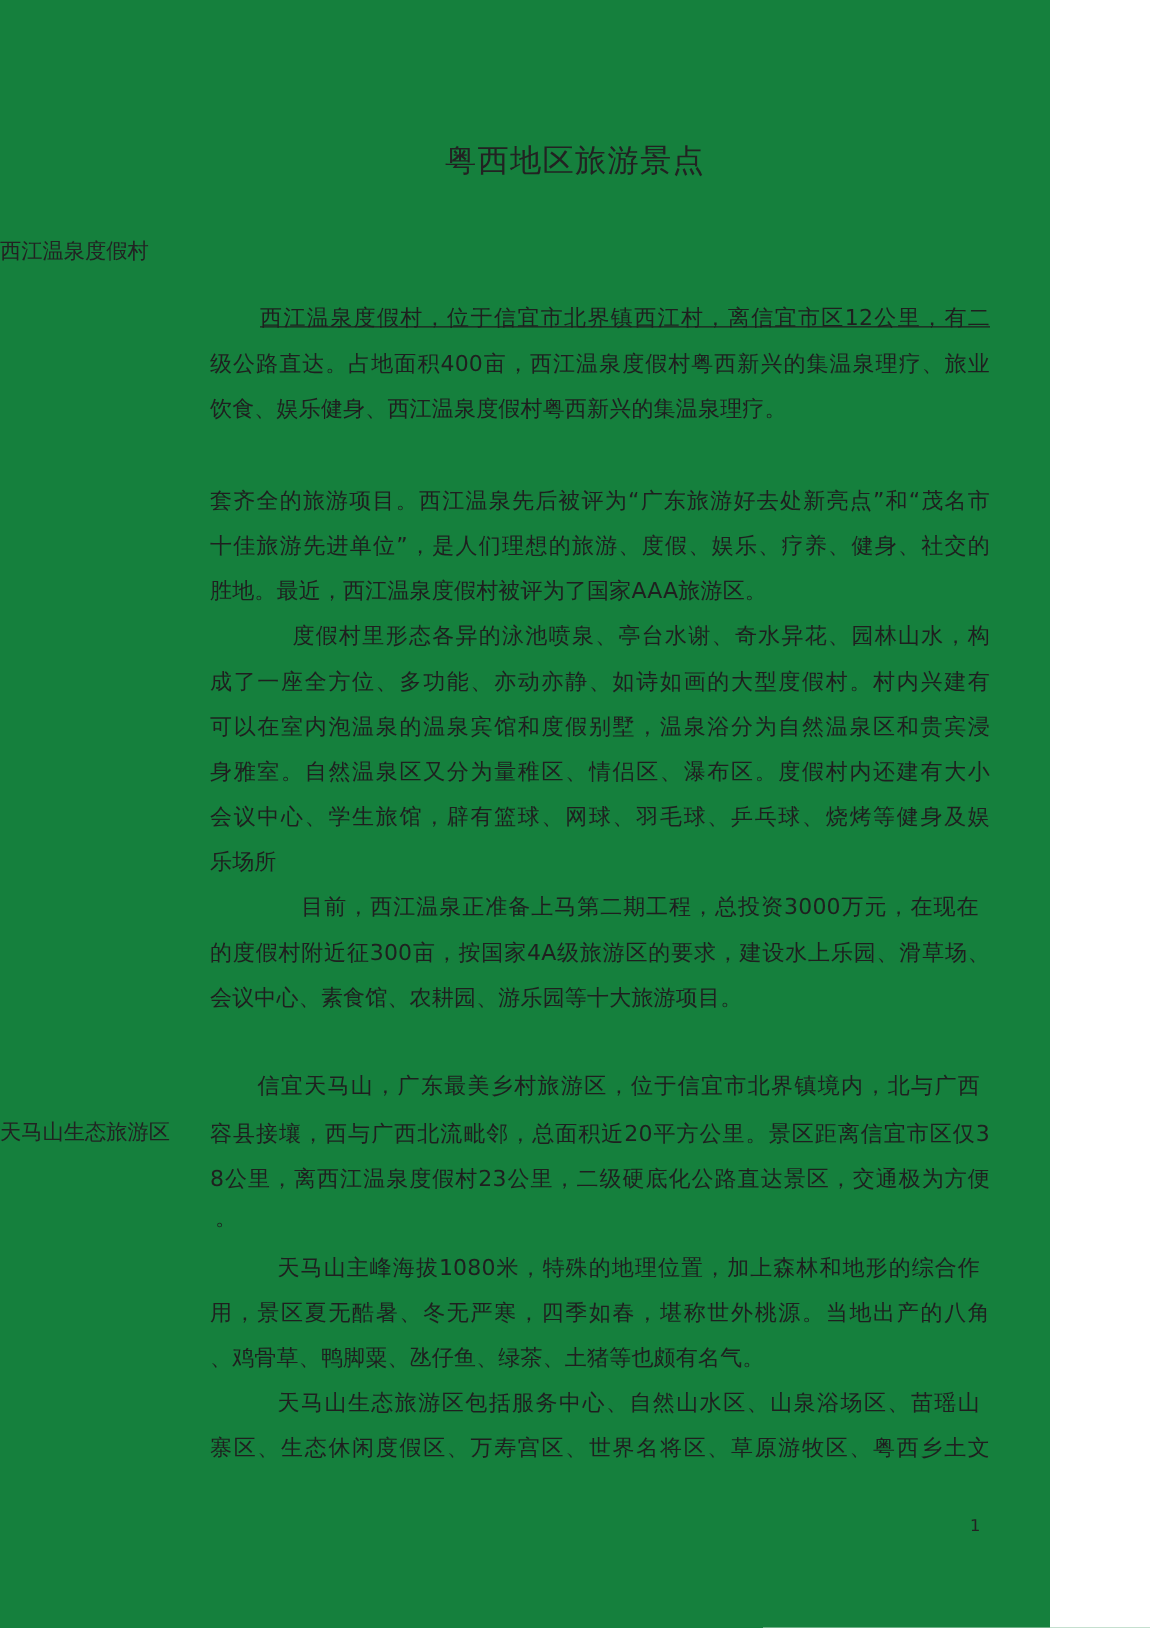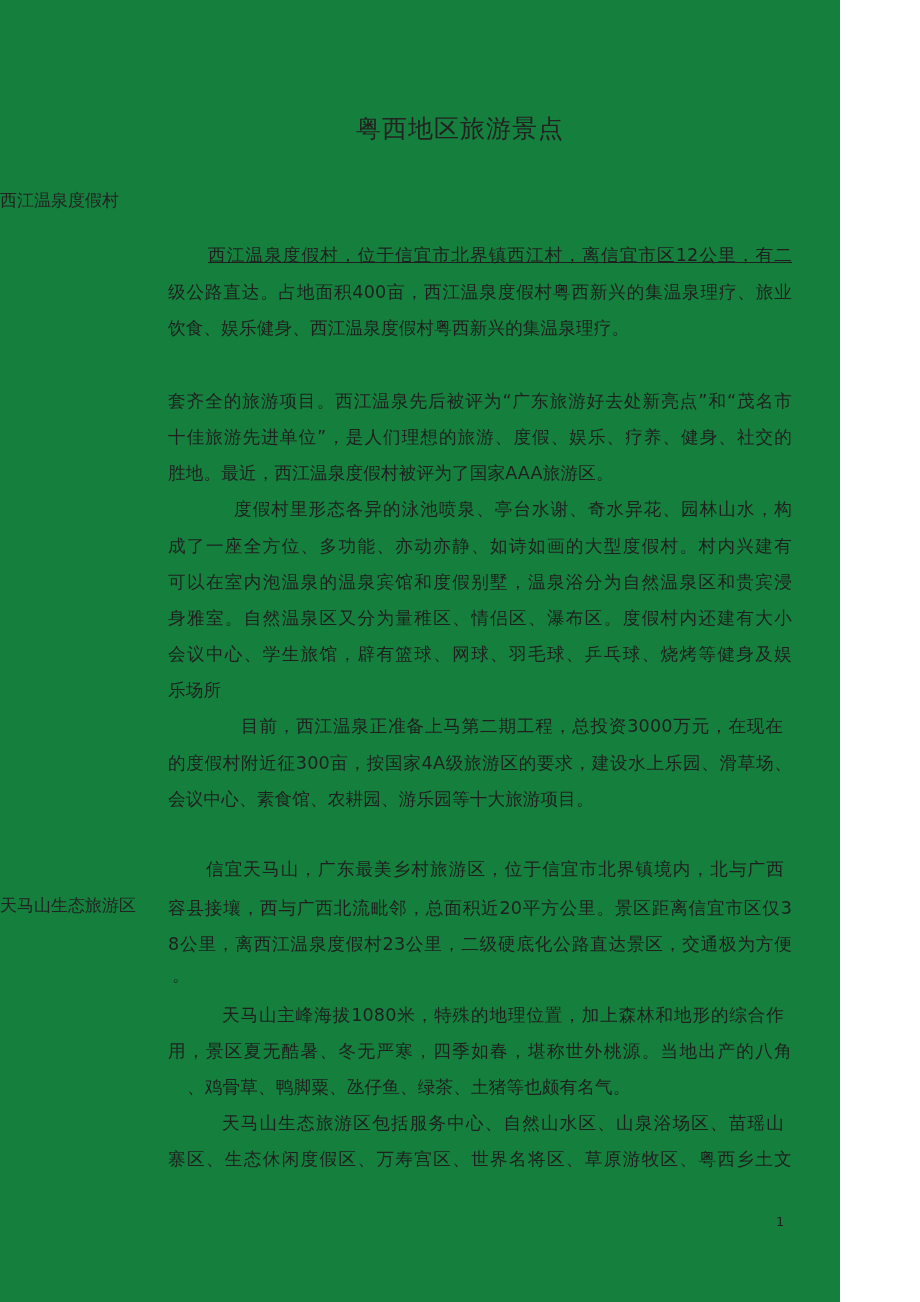--- a/index.html
+++ b/index.html
@@ -44,19 +44,19 @@
 
   <div class="subhead" style="top:850px;margin-top:44px;">天马山生态旅游区</div>
 
   <div class="line justify" style="top:858px; left:206px; width:578px;">信宜天马山，广东最美乡村旅游区，位于信宜市北界镇境内，北与广西</div>
   <div class="line justify" style="top:897px;">容县接壤，西与广西北流毗邻，总面积近20平方公里。景区距离信宜市区仅3</div>
   <div class="line justify" style="top:933px;">8公里，离西江温泉度假村23公里，二级硬底化公路直达景区，交通极为方便</div>
   <div class="line" style="top:964px; left:172px;">。</div>
 
   <div class="line justify" style="top:1004px; left:222px; width:562px;">天马山主峰海拔1080米，特殊的地理位置，加上森林和地形的综合作</div>
   <div class="line justify" style="top:1040px;">用，景区夏无酷暑、冬无严寒，四季如春，堪称世外桃源。当地出产的八角</div>
-  <div class="line" style="top:1076px;margin-left:19px;">、鸡骨草、鸭脚粟、氹仔鱼、绿茶、土猪等也颇有名气。</div>
+  <div class="line" style="top:1076px;">、鸡骨草、鸭脚粟、氹仔鱼、绿茶、土猪等也颇有名气。</div>
 
   <div class="line justify" style="top:1112px; left:222px; width:562px;">天马山生态旅游区包括服务中心、自然山水区、山泉浴场区、苗瑶山</div>
   <div class="line justify" style="top:1148px;">寨区、生态休闲度假区、万寿宫区、世界名将区、草原游牧区、粤西乡土文</div>
 
   <div class="pagenum">1</div>
 </div>
 
 </body></html>

